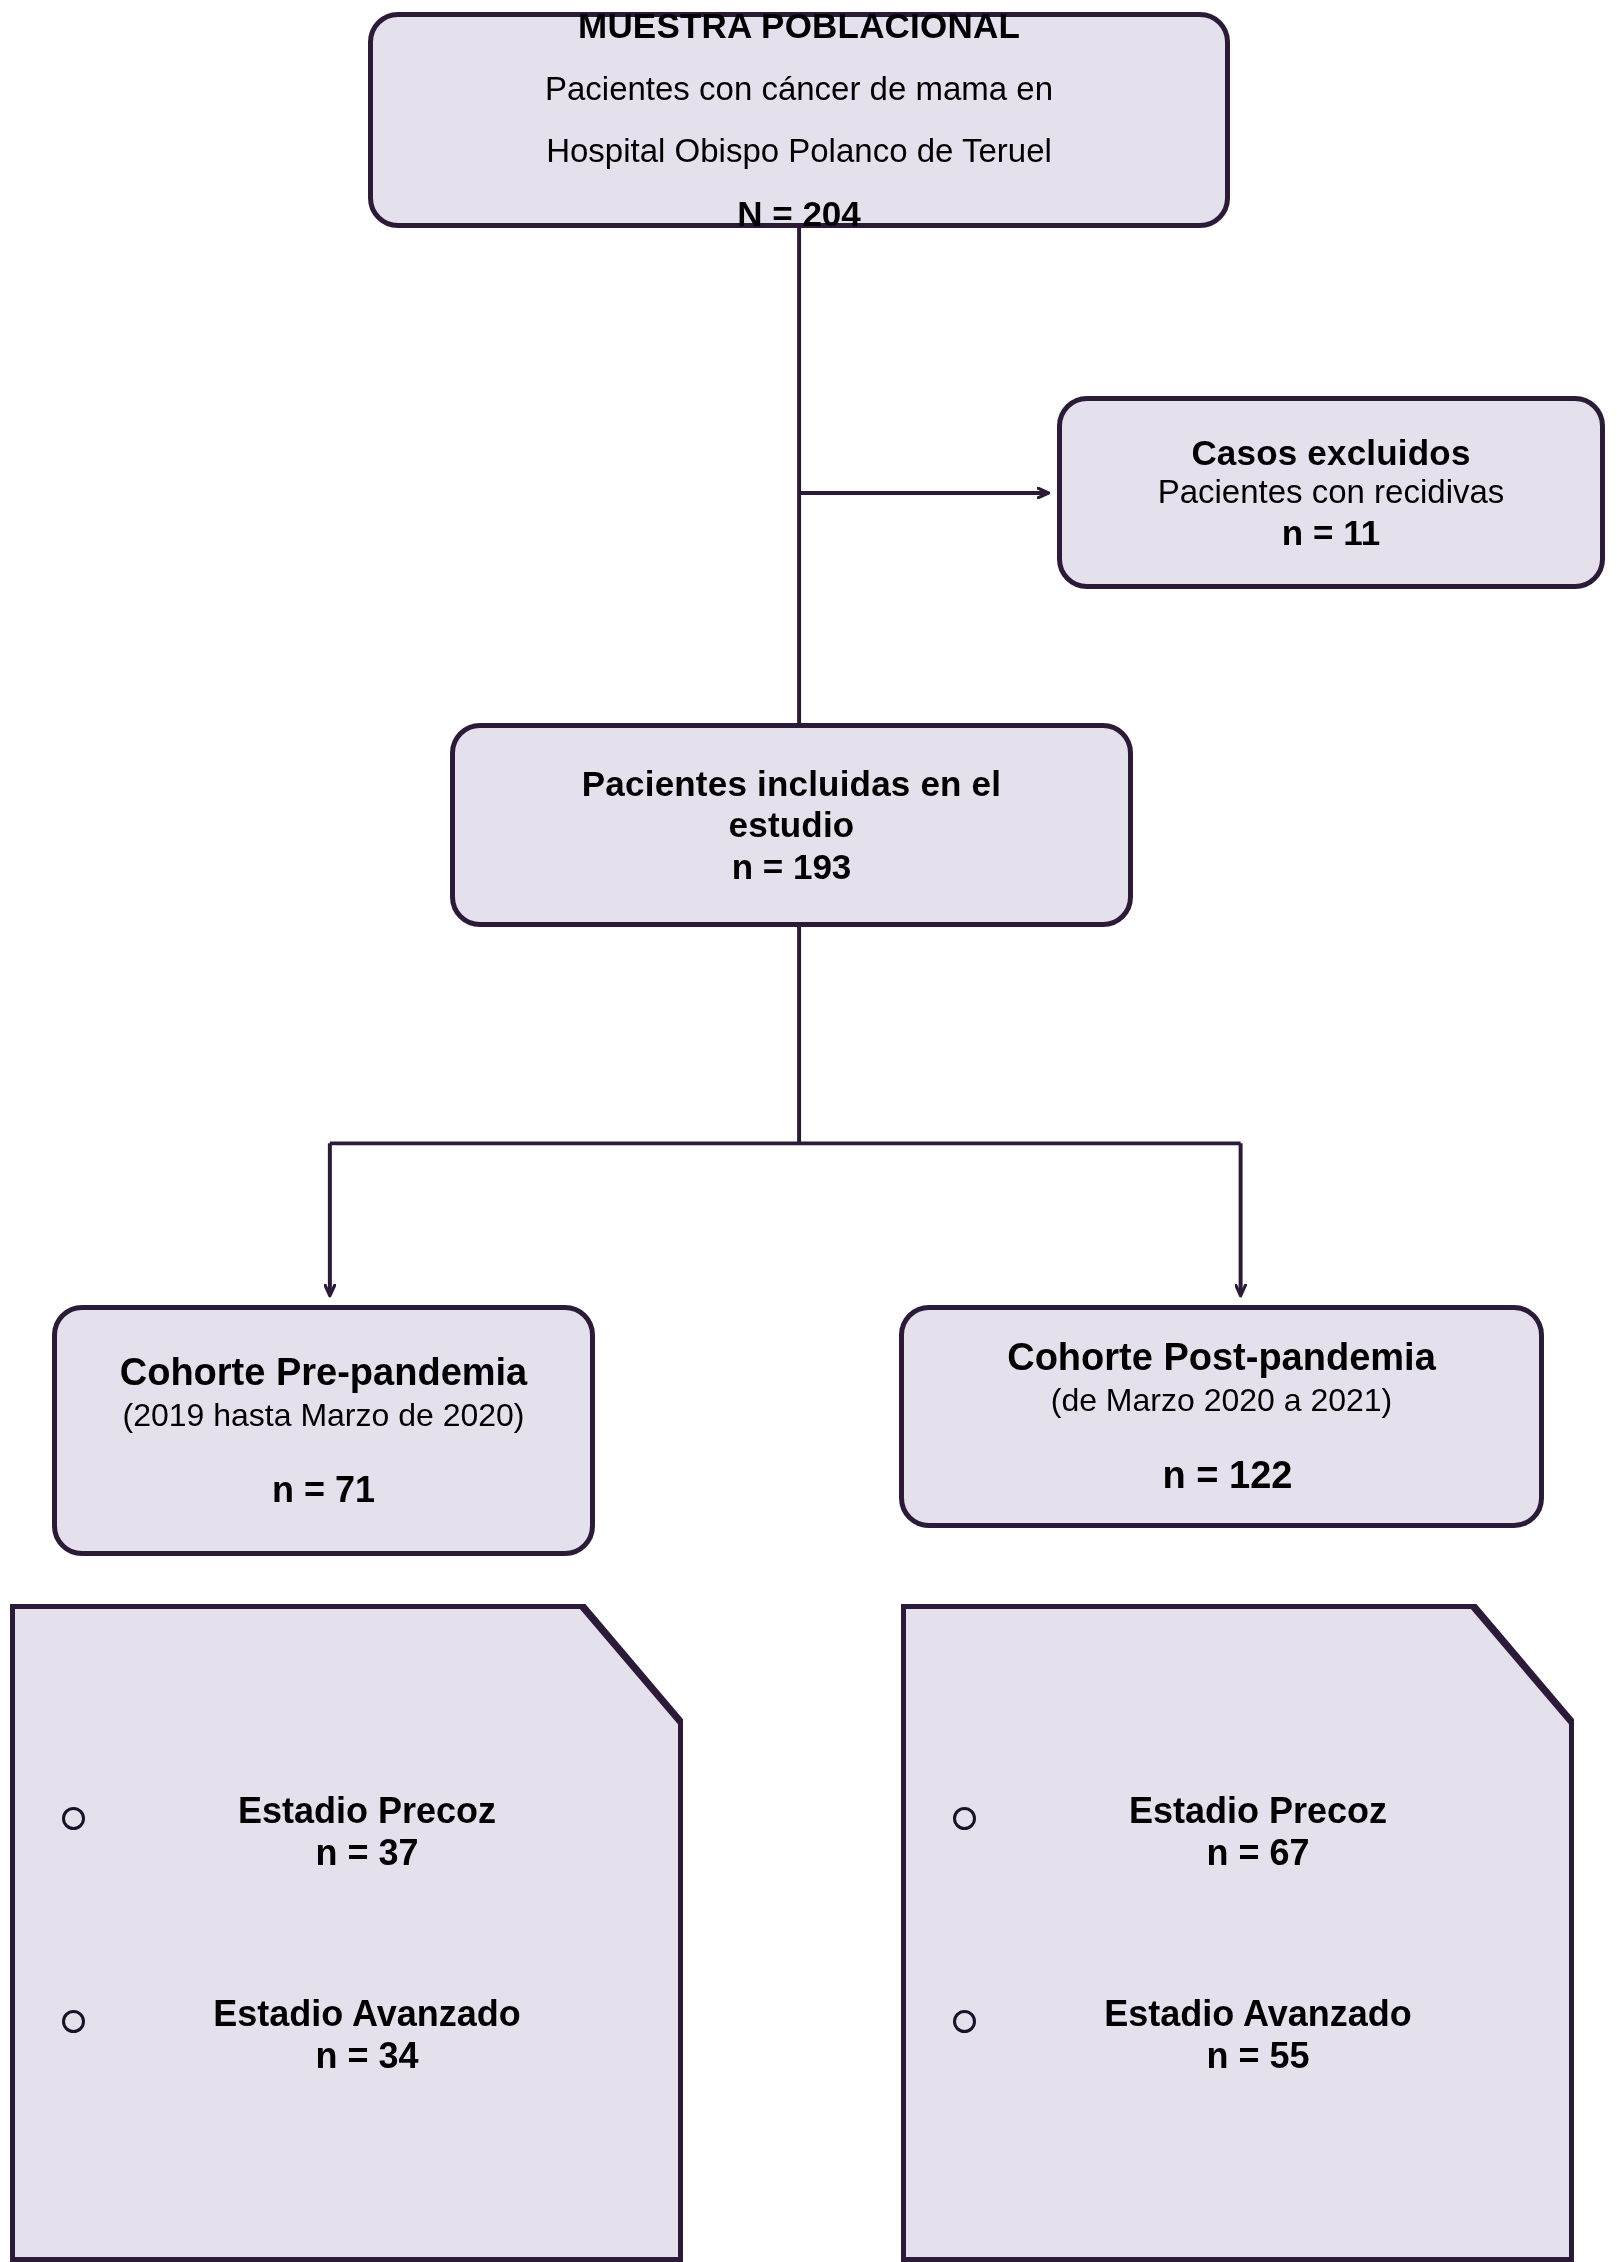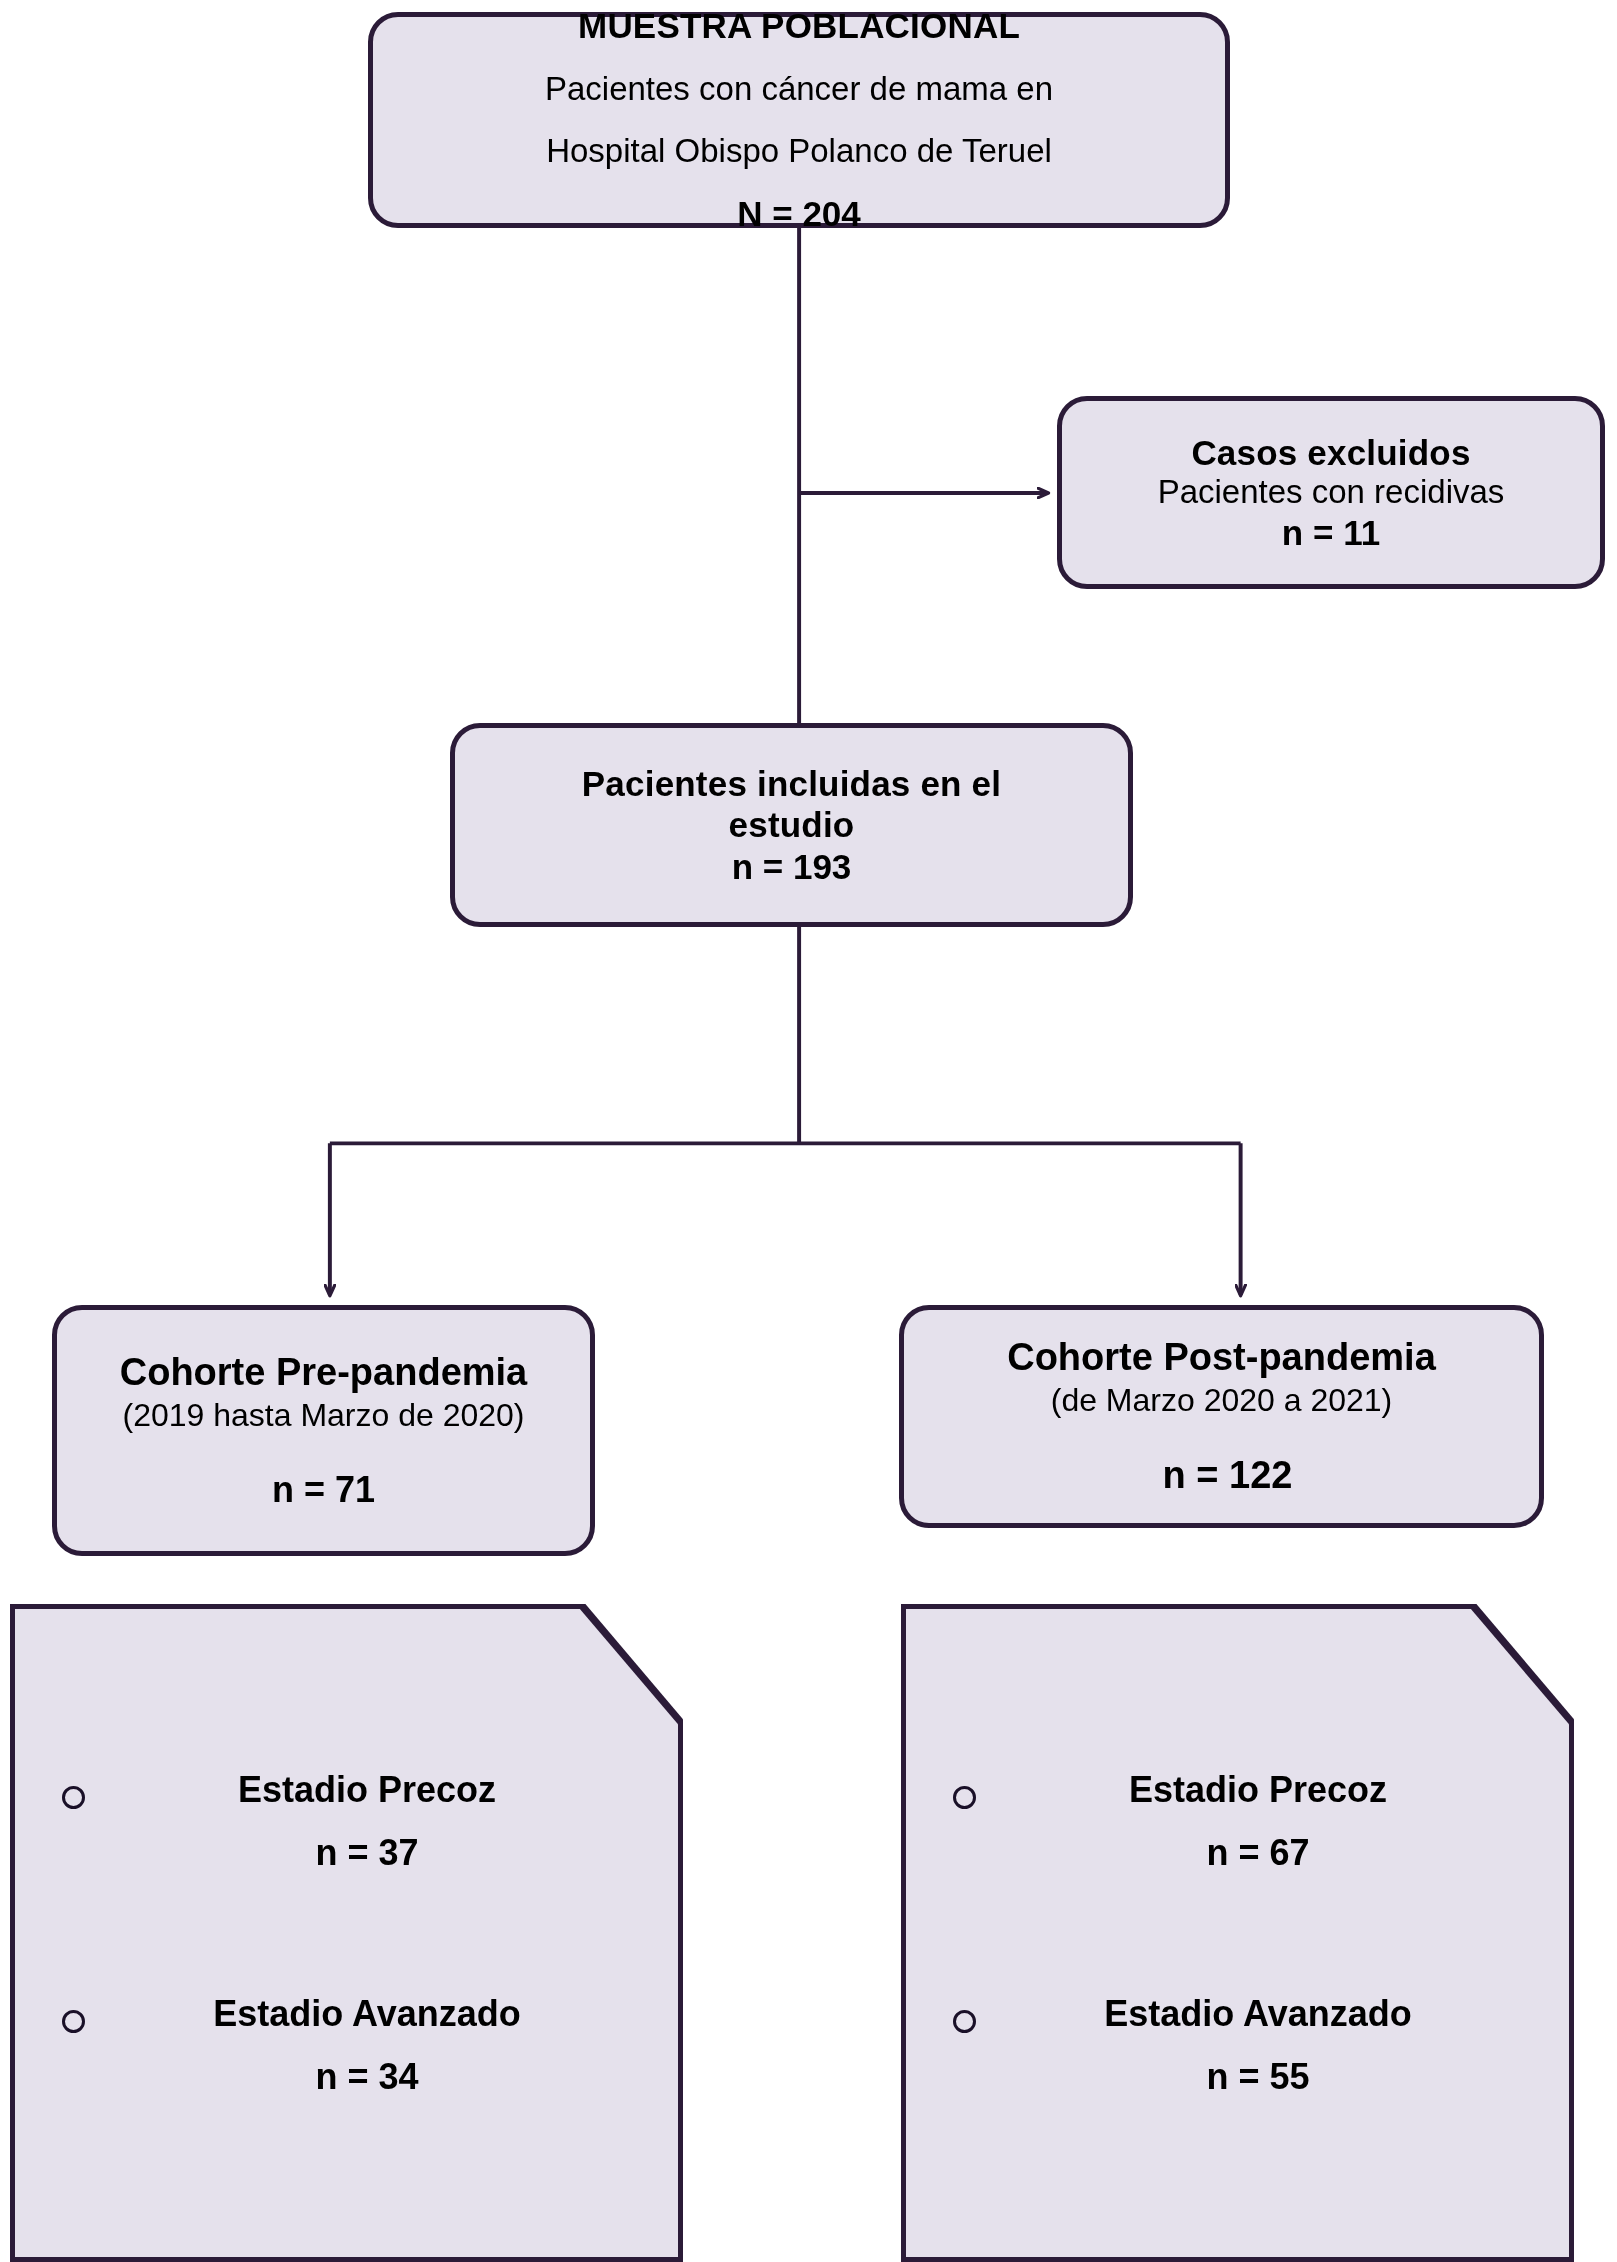--- a/index.html
+++ b/index.html
@@ -72,21 +72,21 @@
     border-radius:50%;
     margin-top:17px;
     flex:0 0 auto;
   }
   .stage-text{
     flex:1 1 auto;
     text-align:center;
     padding-right:34px;
   }
   .stage-label{font-size:36px;font-weight:bold;display:block;}
-  .stage-n{font-size:36px;font-weight:bold;display:block;margin-top:21px;}
+  .stage-n{font-size:36px;font-weight:bold;display:block;margin-top:0;}
 
   
   svg.links{
     position:absolute;
     left:0;top:0;
     width:1618px;height:2262px;
     pointer-events:none;
   }
 </style>
 </head>

